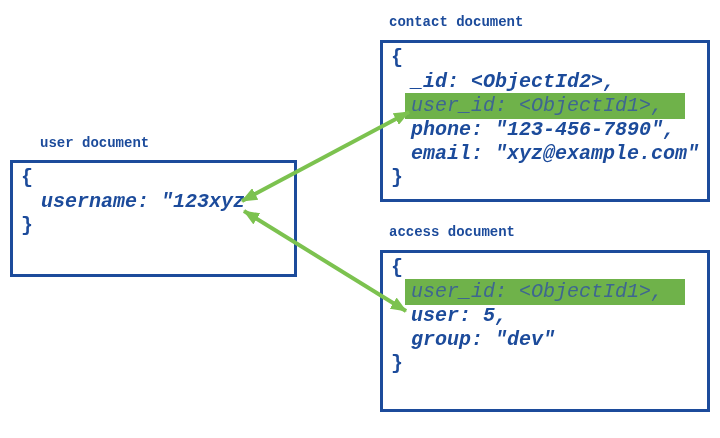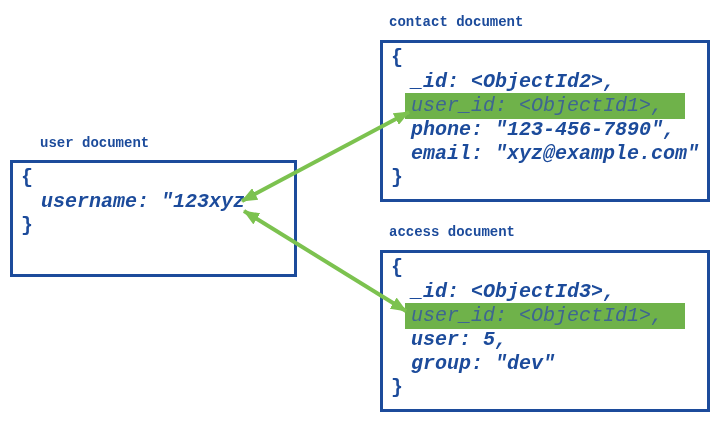--- a/index.html
+++ b/index.html
@@ -70,21 +70,20 @@
     <div class="doc-line indent">_id: &lt;ObjectId2&gt;,</div>
     <div class="doc-line indent"><span class="hl-span">user_id: &lt;ObjectId1&gt;,</span></div>
     <div class="doc-line indent">phone: "123-456-7890",</div>
     <div class="doc-line indent">email: "xyz@example.com"</div>
     <div class="doc-line">}</div>
   </div>
 
   <div class="doc-title" style="left:389px;top:224px;">access document</div>
   <div class="doc-box" style="left:380px;top:250px;width:330px;height:162px;">
     <div class="doc-line">{</div>
-    <div class="doc-line indent">_id: &lt;ObjectId3&gt;,</div>
     <div class="doc-line indent"><span class="hl-span">user_id: &lt;ObjectId1&gt;,</span></div>
     <div class="doc-line indent">user: 5,</div>
     <div class="doc-line indent">group: "dev"</div>
     <div class="doc-line">}</div>
   </div>
 
   <svg id="arrow-layer" viewBox="0 0 720 438" xmlns="http://www.w3.org/2000/svg">
     <defs>
       <marker id="ah" markerUnits="userSpaceOnUse" markerWidth="16" markerHeight="13" refX="15" refY="6.5" orient="auto-start-reverse">
         <path d="M0,0 L16,6.5 L0,13 z" style="fill:var(--arrow-green)"></path>

